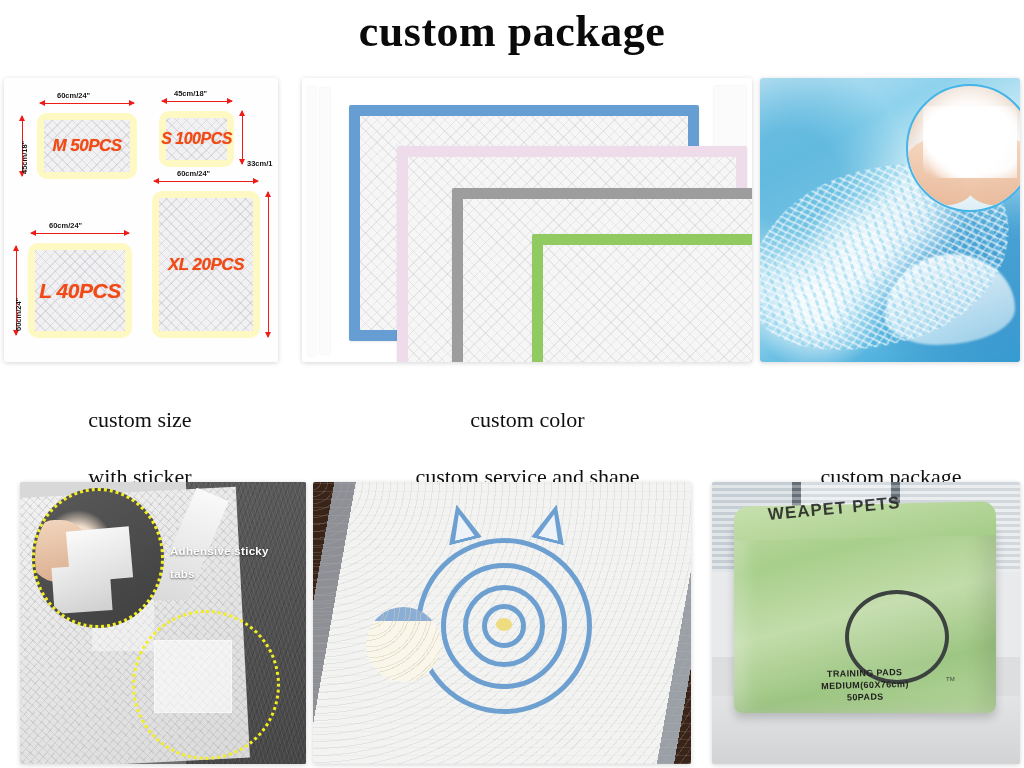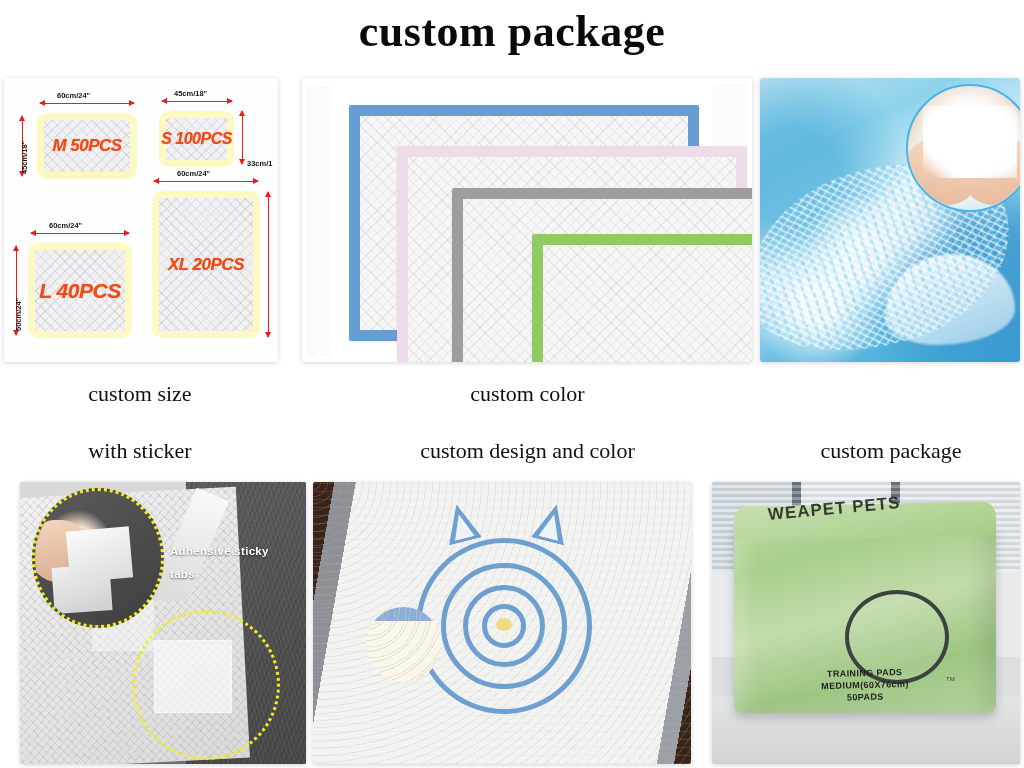--- a/index.html
+++ b/index.html
@@ -166,21 +166,21 @@
       radial-gradient(circle at 62% 34%, #fff 0 32%, transparent 58%),
       radial-gradient(circle at 48% 66%, #fff 0 34%, transparent 60%),
       radial-gradient(circle at 78% 60%, #fdfdfd 0 26%, transparent 52%);
     filter:blur(.6px);
   }
 
   
   .caption{
     position:absolute;
     font-family:"Liberation Serif", serif;
-    font-size:22px; color:#101010; text-align:center; white-space:nowrap;
+    font-size:22px; color:#101010; text-align:center; white-space:nowrap;margin-top:26px;
   }
   #cap-size   { left:0px;   top:381px; width:280px; }
   #cap-color  { left:300px; top:381px; width:455px; }
   #cap-sap    { left:760px; top:381px; width:262px; }
   #cap-sticker{ left:0px;   top:438px; width:280px; }
   #cap-design { left:300px; top:438px; width:455px; }
   #cap-package{ left:760px; top:438px; width:262px; }
 
   
   #panel-sticker{ left:20px; top:482px; width:286px; height:282px; border-radius:2px; }
@@ -429,21 +429,21 @@
         <div class="hand-r"></div>
         <div class="fluff"></div>
       </div>
     </div>
   </div>
 
   <div class="caption" id="cap-size">custom size</div>
   <div class="caption" id="cap-color">custom color</div>
 
   <div class="caption" id="cap-sticker">with sticker</div>
-  <div class="caption" id="cap-design">custom design and color</div>
+  <div class="caption" id="cap-design">custom service and shape</div>
   <div class="caption" id="cap-package">custom package</div>
 
   <div class="panel" id="panel-sticker">
     <div class="sticker-photo">
       <div class="felt"></div>
       <div class="pad-sheet"></div>
       <div class="folded"></div>
       <div class="tab-b"></div>
       <div class="tab-a"></div>
 

